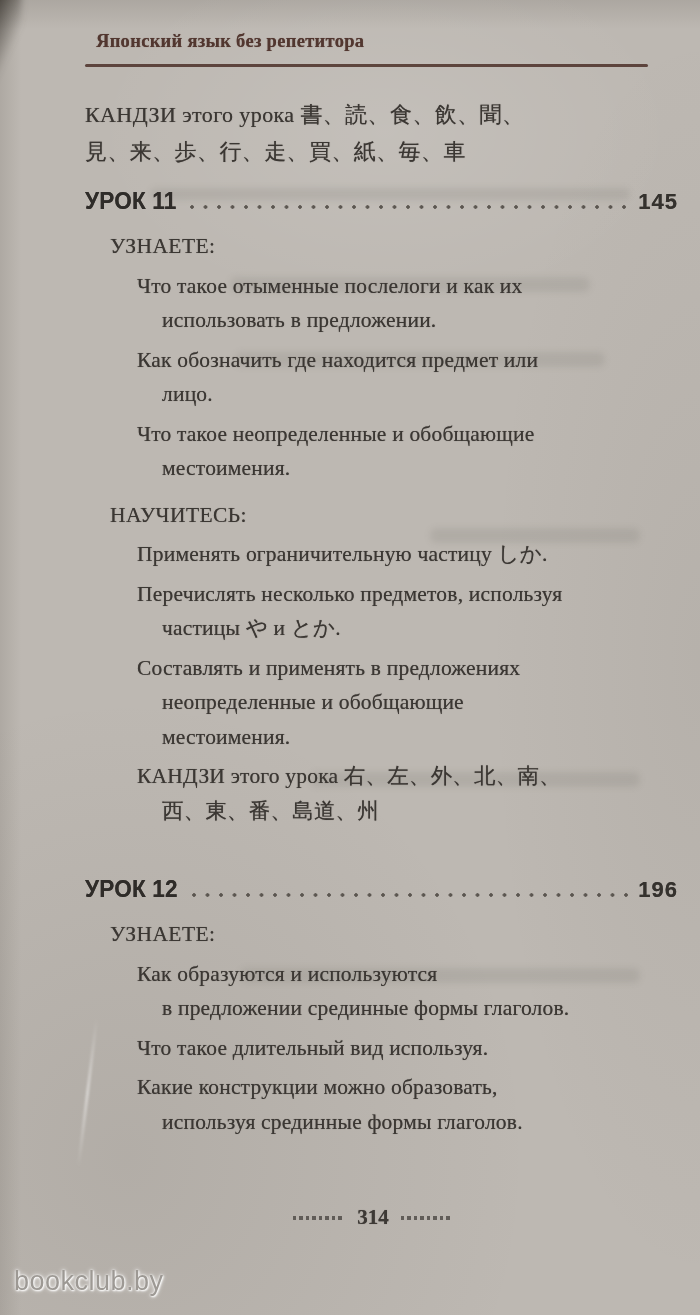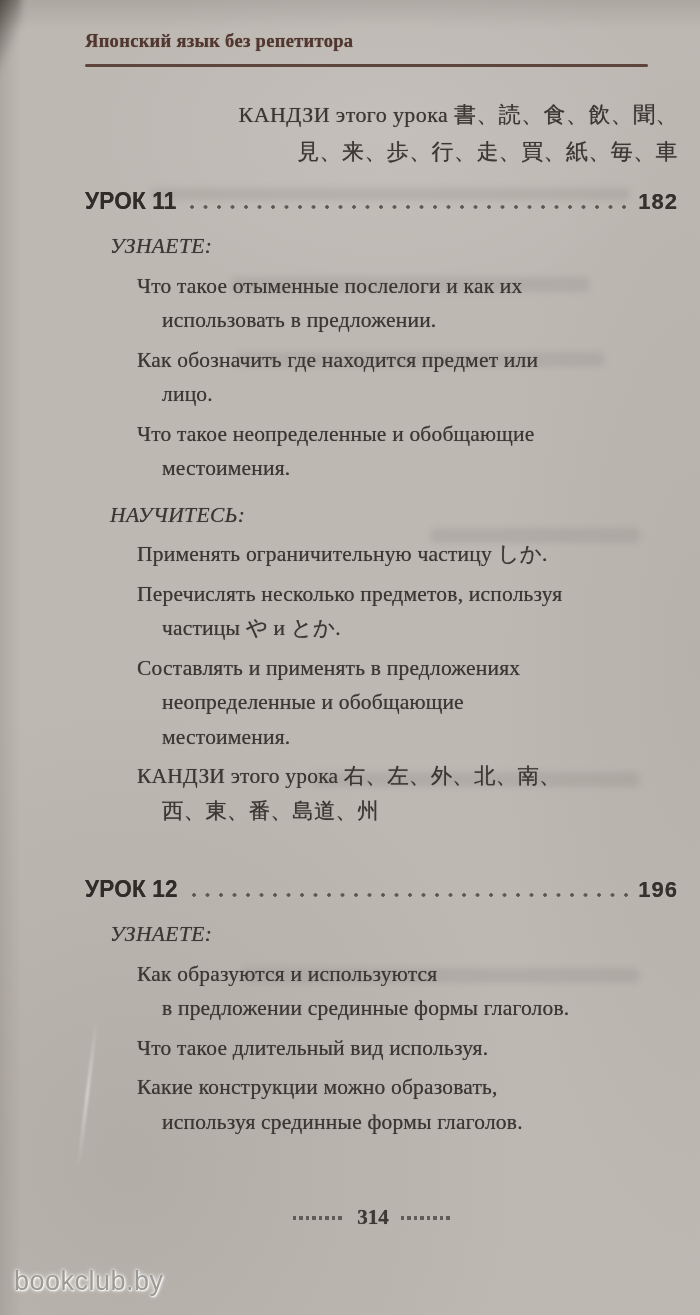--- a/index.html
+++ b/index.html
@@ -30,33 +30,33 @@
   .crease{
     position:absolute;left:86px;top:1018px;width:3px;height:150px;
     background:linear-gradient(180deg, rgba(255,255,255,0), rgba(255,255,255,.45), rgba(255,255,255,0));
     transform:rotate(7deg);filter:blur(1px);
   }
   .smudge{
     position:absolute;height:15px;border-radius:7px;
     background:rgba(70,64,56,.10);filter:blur(3px);
   }
   .running-header{
-    position:absolute;top:31px;left:85px;
+    position:absolute;top:31px;left:96px;
     font-size:18.5px;font-weight:bold;letter-spacing:.3px;
     color:var(--header-accent);
     text-shadow:0 0 .7px rgba(82,55,48,.8);
   }
   .header-rule{
     position:absolute;top:64px;left:85px;width:563px;height:2.5px;
     background:var(--header-accent);opacity:.9;border-radius:2px;
   }
   .content{position:absolute;top:96px;left:85px;right:22px;}
   .soft{text-shadow:0 0 .7px rgba(59,55,51,.75);}
   .kanji-intro{
-    text-align:right;font-size:22px;line-height:37px;
+    text-align:left;font-size:22px;line-height:37px;
     letter-spacing:.4px;
   }
   .lesson{margin-top:16px;}
   .lesson + .lesson{margin-top:46px;}
   .lesson-row{display:flex;align-items:baseline;line-height:30px;}
   .lesson-title{
     font-family:"Liberation Sans",sans-serif;font-weight:bold;
     font-size:23.5px;letter-spacing:.2px;color:#2f2c29;
     text-shadow:0 0 .6px rgba(47,44,41,.8);
     transform:scaleX(.96);transform-origin:left center;
@@ -65,21 +65,21 @@
     flex:1;align-self:flex-end;height:6px;margin:0 10px 7px 10px;
     background-image:radial-gradient(circle at 2px 3px, #4a453f 1.5px, rgba(0,0,0,0) 2.1px);
     background-size:13.5px 6px;background-repeat:repeat-x;opacity:.85;
   }
   .lesson-page{
     font-family:"Liberation Sans",sans-serif;font-weight:bold;
     font-size:22px;color:#35322e;letter-spacing:1px;
     text-shadow:0 0 .6px rgba(53,50,46,.8);
   }
   .section-heading{
-    margin:12px 0 0 25px;font-size:21.5px;line-height:34.5px;letter-spacing:.4px;font-style:italic;
+    margin:12px 0 0 25px;font-size:21.5px;line-height:34.5px;letter-spacing:.4px;
   }
   .toc-item{
     margin:5px 0;padding-left:77px;text-indent:-25px;
     font-size:21.5px;line-height:34.5px;letter-spacing:.2px;
   }
   .page-footer{
     position:absolute;top:1205px;left:0;width:700px;
     text-align:center;padding-left:46px;
     font-size:21px;font-weight:bold;color:#3d3935;
   }
@@ -113,21 +113,21 @@
   <div class="running-header">Японский язык без репетитора</div>
   <div class="header-rule"></div>
 
   <div class="content">
     <p class="kanji-intro soft">КАНДЗИ этого урока 書、読、食、飲、聞、<br>見、来、歩、行、走、買、紙、毎、車</p>
     <div>
   <section class="lesson">
     <div class="lesson-row">
       <span class="lesson-title">УРОК 11</span>
       <span class="leader"></span>
-      <span class="lesson-page">182</span>
+      <span class="lesson-page">145</span>
     </div>
     <div>
   <div>
     <p class="section-heading soft">УЗНАЕТЕ:</p>
     <div>
   <p class="toc-item soft">Что такое отыменные послелоги и как их<br>использовать в предложении.</p>
 
   <p class="toc-item soft">Как обозначить где находится предмет или<br>лицо.</p>
 
   <p class="toc-item soft">Что такое неопределенные и обобщающие<br>местоимения.</p>

